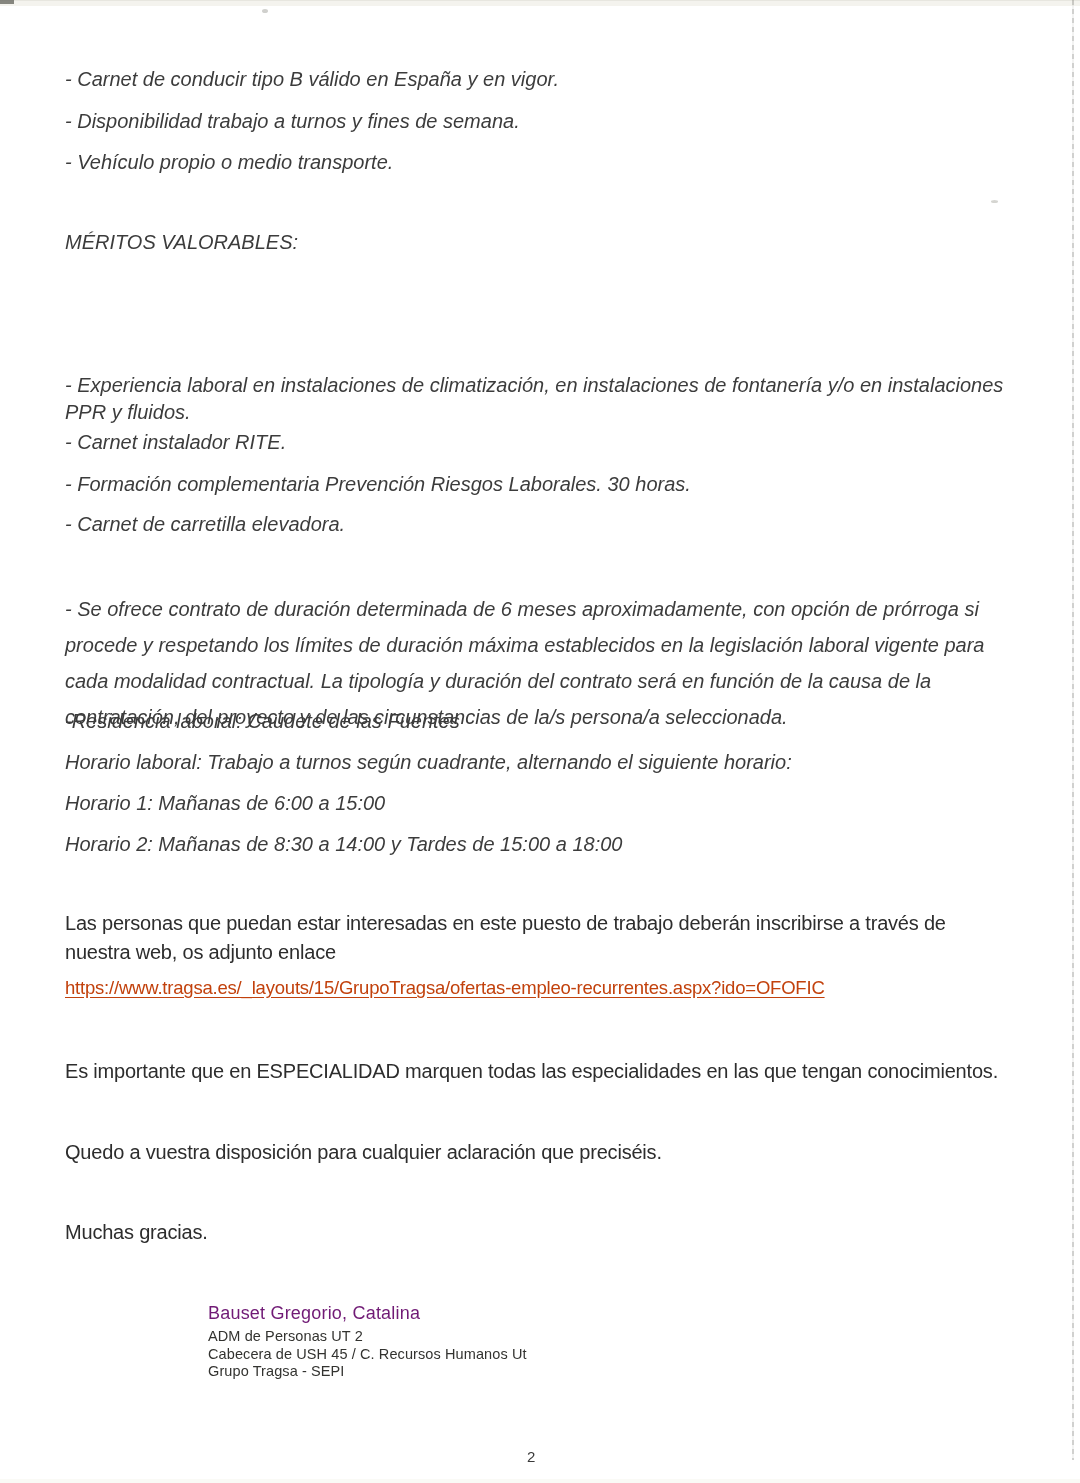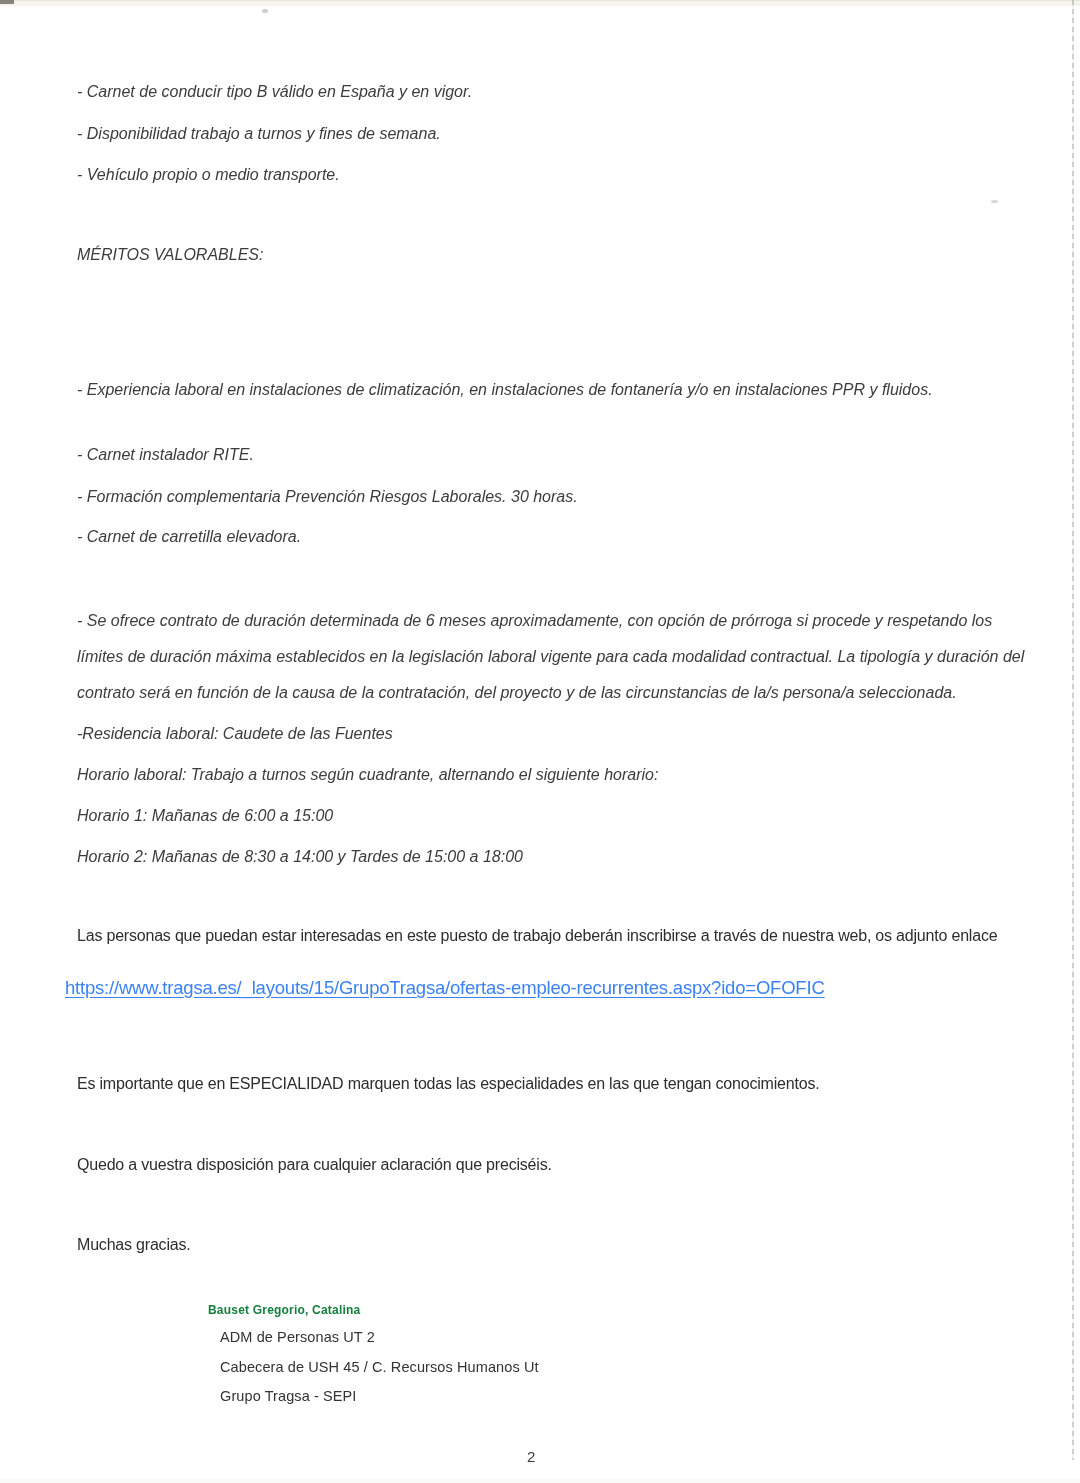--- a/index.html
+++ b/index.html
@@ -46,57 +46,57 @@
   }
   .bottom-band {
     position: absolute; bottom: 0; left: 0; width: 1080px; height: 4px;
     background: #fafaf6;
   }
   
   .blk {
     position: absolute;
     left: 65px;
     width: 948px;
-    margin: 12px;
-    font-size: 16px;
+    margin: 0;
+    font-size: 20px;
     line-height: 27px;
     color: #3c3c3c;
   }
   .it { font-style: italic; }
   .rg { font-style: normal; color: #2d2d2d; letter-spacing: -0.2px; }
   .contract { line-height: 36px; }
   .intro { line-height: 29px; }
   .doc-link {
     position: absolute;
     left: 65px;
     margin: 0;
     font-size: 18.5px;
-    color: #3b82f6;
+    color: #c2410c;
     text-decoration: underline;
     text-underline-offset: 3px;
     letter-spacing: -0.2px;
     cursor: pointer;
   }
   .signature {
     position: absolute;
     left: 208px;
     top: 1303px;
     color: #2e2e2e;
   }
   .sig-name {
-    font-weight: bold;
-    font-size: 12px;
-    color: #15803d;
+    font-weight: normal;
+    font-size: 18px;
+    color: #701a75;
     margin: 0 0 4px 0;
     letter-spacing: 0.2px;
   }
   .sig-line {
     font-size: 14.5px;
     line-height: 17.5px;
-    margin: 12px;
+    margin: 0;
     color: #333330;
     letter-spacing: 0.1px;
   }
   .page-number {
     position: absolute;
     left: 527px;
     top: 1448px;
     font-size: 15px;
     color: #3a3a3a;
   }
@@ -111,21 +111,21 @@
   <div class="speck-1"></div>
   <div class="speck-2"></div>
   <div class="right-streak"></div>
   <div class="bottom-band"></div>
 
   <p class="blk it" style="top:66px">- Carnet de conducir tipo B válido en España y en vigor.</p>
   <p class="blk it" style="top:108px">- Disponibilidad trabajo a turnos y fines de semana.</p>
   <p class="blk it" style="top:229px">MÉRITOS VALORABLES:</p>
 
   <p class="blk it" style="top:149px">- Vehículo propio o medio transporte.</p>
-  <p class="blk it" style="top:364px">- Experiencia laboral en instalaciones de climatización, en instalaciones de fontanería y/o en instalaciones PPR y fluidos.</p>
+  <p class="blk it" style="top:372px">- Experiencia laboral en instalaciones de climatización, en instalaciones de fontanería y/o en instalaciones PPR y fluidos.</p>
   <p class="blk it" style="top:429px">- Carnet instalador RITE.</p>
   <p class="blk it" style="top:471px">- Formación complementaria Prevención Riesgos Laborales. 30 horas.</p>
   <p class="blk it" style="top:511px">- Carnet de carretilla elevadora.</p>
 
   <p class="blk it contract" style="top:591px">- Se ofrece contrato de duración determinada de 6 meses aproximadamente, con opción de prórroga si procede y respetando los límites de duración máxima establecidos en la legislación laboral vigente para cada modalidad contractual. La tipología y duración del contrato será en función de la causa de la contratación, del proyecto y de las circunstancias de la/s persona/a seleccionada.</p>
   <p class="blk it" style="top:708px">-Residencia laboral: Caudete de las Fuentes</p>
   <p class="blk it" style="top:749px">Horario laboral: Trabajo a turnos según cuadrante, alternando el siguiente horario:</p>
   <p class="blk it" style="top:790px">Horario 1: Mañanas de 6:00 a 15:00</p>
   <p class="blk it" style="top:831px">Horario 2: Mañanas de 8:30 a 14:00 y Tardes de 15:00 a 18:00</p>
 

